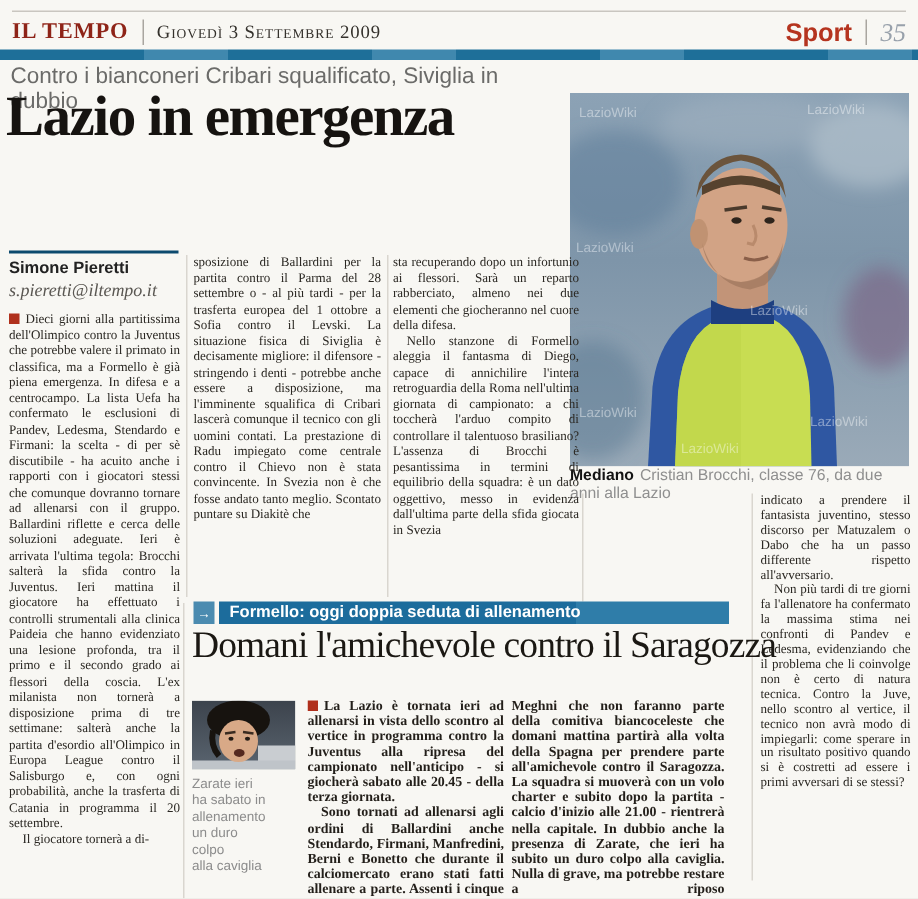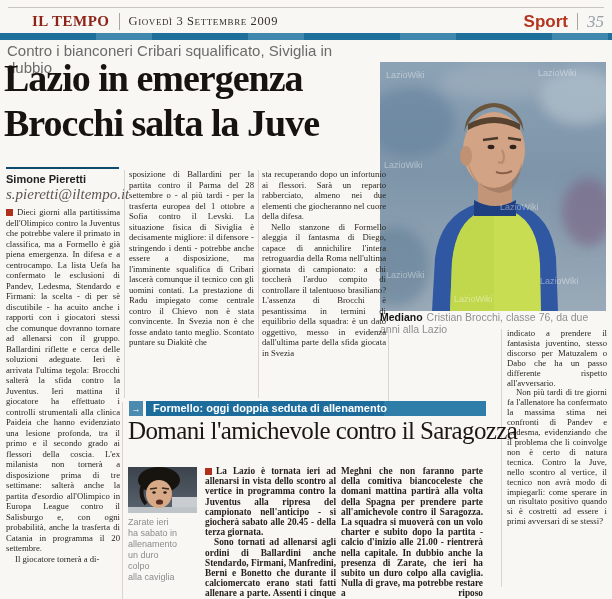--- a/index.html
+++ b/index.html
@@ -1,21 +1,21 @@
 <!DOCTYPE html>
 <html><head>
 <meta charset="utf-8">
 <style>
   html,body{margin:0;padding:0;background:#e9e7e2;}
   .page{position:relative;width:612px;height:599px;background:#f8f7f3;overflow:hidden;
         font-family:"Liberation Serif",serif;color:#2a2722;}
   
   .topline{position:absolute;left:8px;top:7px;width:596px;border-top:1px solid #c9c6c0;}
   .header{position:absolute;left:8px;top:10px;width:596px;height:23px;display:flex;align-items:center;}
-  .masthead{font-family:"Liberation Serif",serif;font-weight:700;font-size:15px;color:#8e2418;letter-spacing:.5px;margin-left:24px;}
+  .masthead{font-family:"Liberation Serif",serif;font-weight:700;font-size:15px;color:#8e2418;letter-spacing:.5px;}
   .hdiv{display:inline-block;width:1px;height:17px;background:#a9a6a0;margin:0 9px;}
   .date{font-family:"Liberation Serif",serif;font-variant:small-caps;font-size:12.5px;color:#34312c;letter-spacing:.6px;}
   .spacer{flex:1;}
   .section{font-family:"Liberation Sans",sans-serif;font-weight:700;font-size:17px;color:#b5341f;}
   .pagenum{font-family:"Liberation Serif",serif;font-style:italic;font-size:17px;color:#98a1ab;}
   .bluebar{position:absolute;left:0;top:33px;width:612px;height:7px;
            background:repeating-linear-gradient(90deg,#1e6f99 0 96px,#4088ae 96px 152px);}
   
   .kicker{position:absolute;left:7px;top:42px;width:370px;font-family:"Liberation Sans",sans-serif;
           font-size:15px;color:#6b6b69;}
@@ -27,21 +27,21 @@
   .main-photo svg{display:block;width:100%;height:100%;}
   .wm{position:absolute;font-family:"Liberation Sans",sans-serif;font-size:9px;color:rgba(255,255,255,.42);}
   .wm1{left:6px;top:8px;} .wm2{left:158px;top:6px;} .wm3{left:4px;top:98px;color:rgba(230,236,242,.5);}
   .wm4{left:120px;top:140px;} .wm5{left:6px;top:208px;} .wm6{left:160px;top:214px;} .wm7{left:74px;top:232px;}
   .main-caption{position:absolute;left:380px;top:311px;width:228px;margin:0;
                 font-family:"Liberation Sans",sans-serif;font-size:10.5px;color:#8f8f8f;}
   .cap-bold{font-weight:700;color:#141414;margin-right:4px;}
   
   .byline{position:absolute;left:6px;top:167px;width:113px;border-top:2px solid #0c4a6e;padding-top:4px;}
   .byline-name{font-family:"Liberation Sans",sans-serif;font-weight:700;font-size:11px;color:#222;}
-  .byline-email{font-family:"Liberation Serif",serif;font-style:italic;font-size:15px;color:#5a5752;margin-top:1px;}
+  .byline-email{font-family:"Liberation Serif",serif;font-style:italic;font-size:12px;color:#5a5752;margin-top:1px;}
   
   .col{position:absolute;overflow:hidden;font-size:8.7px;line-height:10.5px;text-align:justify;color:#2a2722;}
   .col p{margin:0;}
   .col p + p{text-indent:9px;}
   .bulleted p:first-child::before{content:"";display:inline-block;width:7px;height:7px;background:#b0301c;
             margin-right:4px;vertical-align:-1px;}
   .col1{left:6px;top:207px;width:114px;height:392px;}
   .col2{left:129px;top:169px;width:125px;height:233px;}
   .col3{left:262px;top:169px;width:124px;height:232px;}
   .col4{left:392px;top:329px;width:108px;height:72px;font-size:9px;line-height:11px;}
@@ -87,21 +87,20 @@
     <span class="section">Sport</span>
     <span class="hdiv"></span>
     <span class="pagenum">35</span>
   </div>
   <div class="bluebar"></div>
 
   <div class="kicker">Contro i bianconeri Cribari squalificato, Siviglia in dubbio</div>
 
   <h1 class="headline">
     <span>Lazio in emergenza</span><br>
-    <span>Brocchi salta la Juve</span>
   </h1>
 
   <div class="main-photo">
     <svg viewBox="0 0 226 249" preserveAspectRatio="none">
       <defs>
         <linearGradient id="pbg" x1="0" y1="0" x2="0" y2="1">
           <stop offset="0" stop-color="#8CA2B5"></stop>
             <stop offset=".45" stop-color="#7E95A9"></stop>
             <stop offset="1" stop-color="#9AAAB8"></stop>
         </linearGradient>

